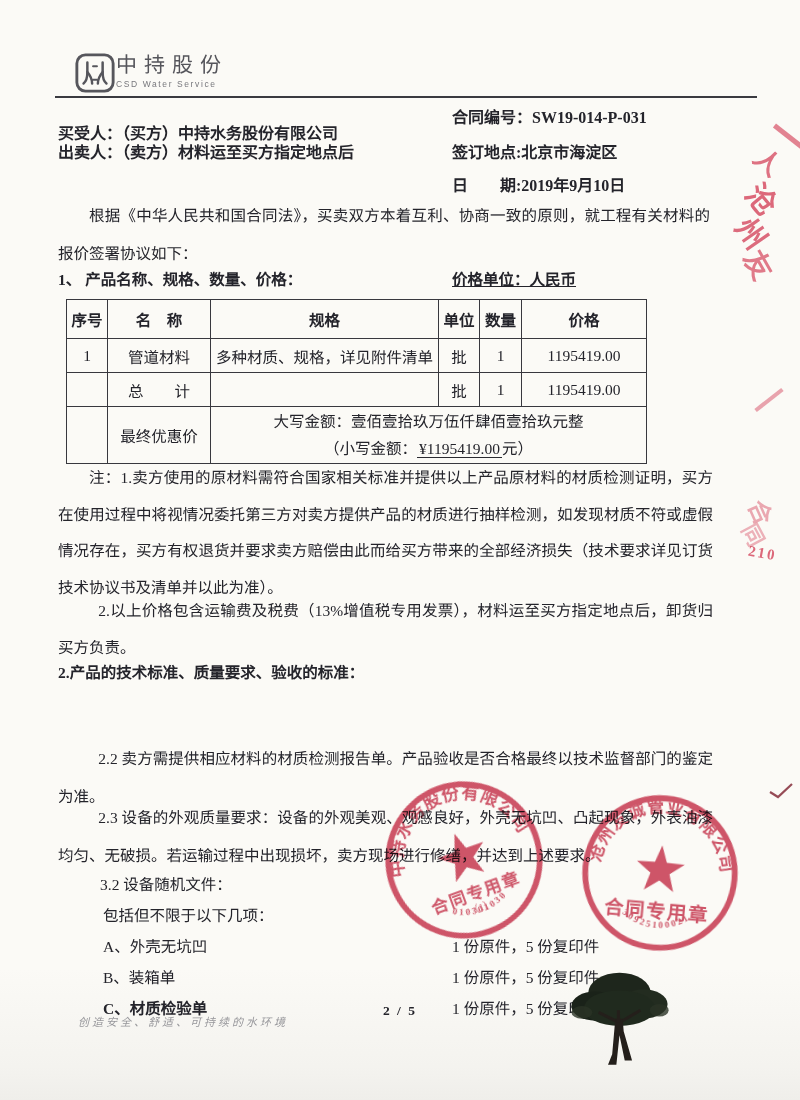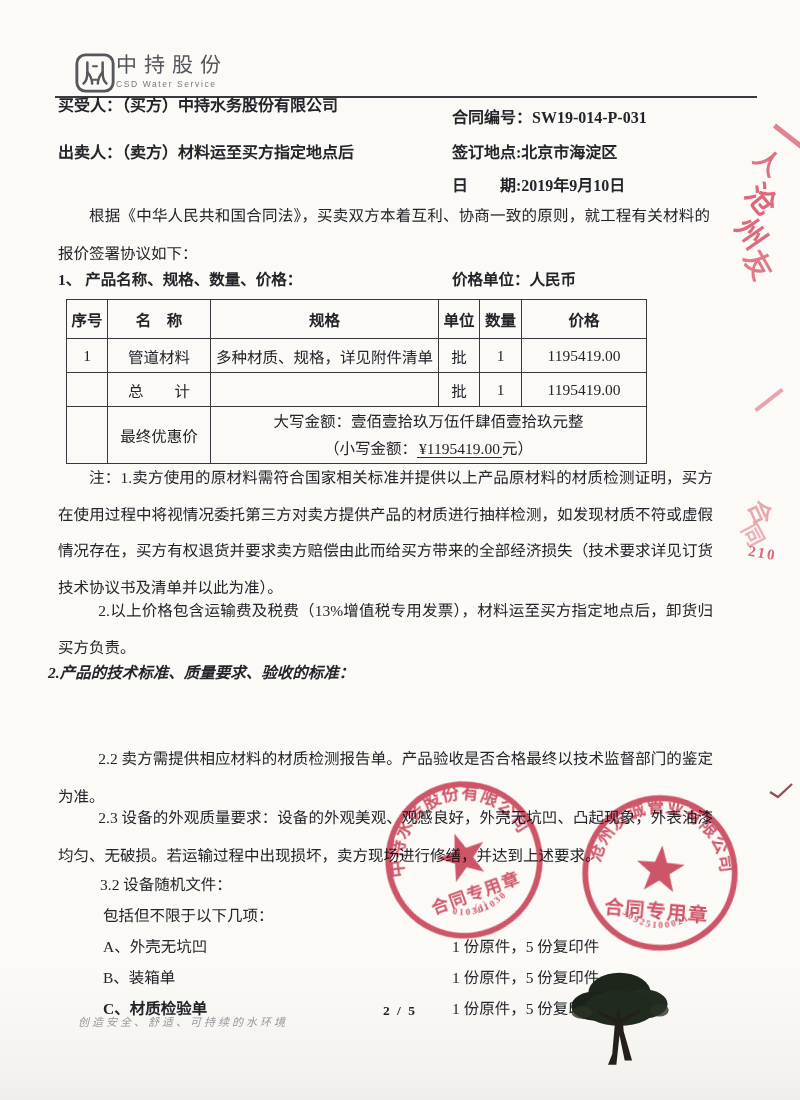--- a/index.html
+++ b/index.html
@@ -51,40 +51,40 @@
     </svg>
     <div>
       <div class="logo-title">中持股份</div>
       <div class="logo-sub">CSD Water Service</div>
     </div>
   </div>
 
 
   <div class="abs rule"></div>
 
-  <div class="abs" style="left:58px;top:92px;">
+  <div class="abs" style="left:58px;top:120px;">
     <span class="meta-label">买受人：</span><span class="meta-label">（买方）中持水务股份有限公司</span>
   </div>
   <div class="abs" style="left:452px;top:104px;">
     <span class="meta-label">合同编号：</span><span class="meta-label">SW19-014-P-031</span>
   </div>
   <div class="abs" style="left:58px;top:139px;">
     <span class="meta-label">出卖人：</span><span class="meta-label">（卖方）材料运至买方指定地点后</span>
   </div>
   <div class="abs" style="left:452px;top:139px;">
     <span class="meta-label">签订地点:</span><span class="meta-label">北京市海淀区</span>
   </div>
   <div class="abs" style="left:452px;top:172px;">
     <span class="meta-label">日　　期:</span><span class="meta-label">2019年9月10日</span>
   </div>
 
   <div class="abs para indent2" style="left:58px;top:197px;width:652px;">根据《中华人民共和国合同法》，买卖双方本着互利、协商一致的原则，就工程有关材料的报价签署协议如下：</div>
 
   <div class="abs b" style="left:58px;top:267px;">1、 产品名称、规格、数量、价格：</div>
-  <div class="abs b" style="left:452px;top:267px;">价格单位：人民币</div>
+  <div class="abs b" style="left:452px;top:267px;text-decoration:underline;">价格单位：人民币</div>
 
   <div class="abs" style="left:66px;top:299px;">
     <table class="price">
       <colgroup>
         <col style="width:41px">
           <col style="width:103px">
           <col style="width:228px">
         <col style="width:41px">
           <col style="width:42px">
           <col style="width:125px">
@@ -122,21 +122,21 @@
           <div class="amt-line"><span>（小写金额：</span><span class="u">¥1195419.00</span><span>元）</span></div>
         </td>
       </tr>
     </tbody>
       </table>
   </div>
 
   <div class="abs para indent2" style="left:58px;top:460px;width:655px;line-height:36.5px;">注：1.卖方使用的原材料需符合国家相关标准并提供以上产品原材料的材质检测证明，买方在使用过程中将视情况委托第三方对卖方提供产品的材质进行抽样检测，如发现材质不符或虚假情况存在，买方有权退货并要求卖方赔偿由此而给买方带来的全部经济损失（技术要求详见订货技术协议书及清单并以此为准）。</div>
   <div class="abs para indent28" style="left:58px;top:592px;width:655px;line-height:37px;">2.以上价格包含运输费及税费（13%增值税专用发票），材料运至买方指定地点后，卸货归买方负责。</div>
 
-  <div class="abs b" style="left:48px;top:660px;font-style:italic;">2.产品的技术标准、质量要求、验收的标准：</div>
+  <div class="abs b" style="left:58px;top:660px;">2.产品的技术标准、质量要求、验收的标准：</div>
   <div class="abs para indent28" style="left:58px;top:740px;width:655px;">2.2 卖方需提供相应材料的材质检测报告单。产品验收是否合格最终以技术监督部门的鉴定为准。</div>
   <div class="abs para indent28" style="left:58px;top:799px;width:655px;">2.3 设备的外观质量要求：设备的外观美观、观感良好，外壳无坑凹、凸起现象，外表油漆均匀、无破损。若运输过程中出现损坏，卖方现场进行修缮，并达到上述要求。</div>
   <div class="abs" style="left:100px;top:872px;">3.2 设备随机文件：</div>
   <div class="abs" style="left:103px;top:903px;">包括但不限于以下几项：</div>
 
   <div class="abs" style="left:103px;top:934px;">A、外壳无坑凹</div>
   <div class="abs" style="left:452px;top:934px;">1 份原件，5 份复印件</div>
   <div class="abs" style="left:103px;top:965px;">B、装箱单</div>
   <div class="abs" style="left:452px;top:965px;">1 份原件，5 份复印件</div>
   <div class="abs" style="left:103px;top:996px;font-weight:bold;">C、材质检验单</div>

